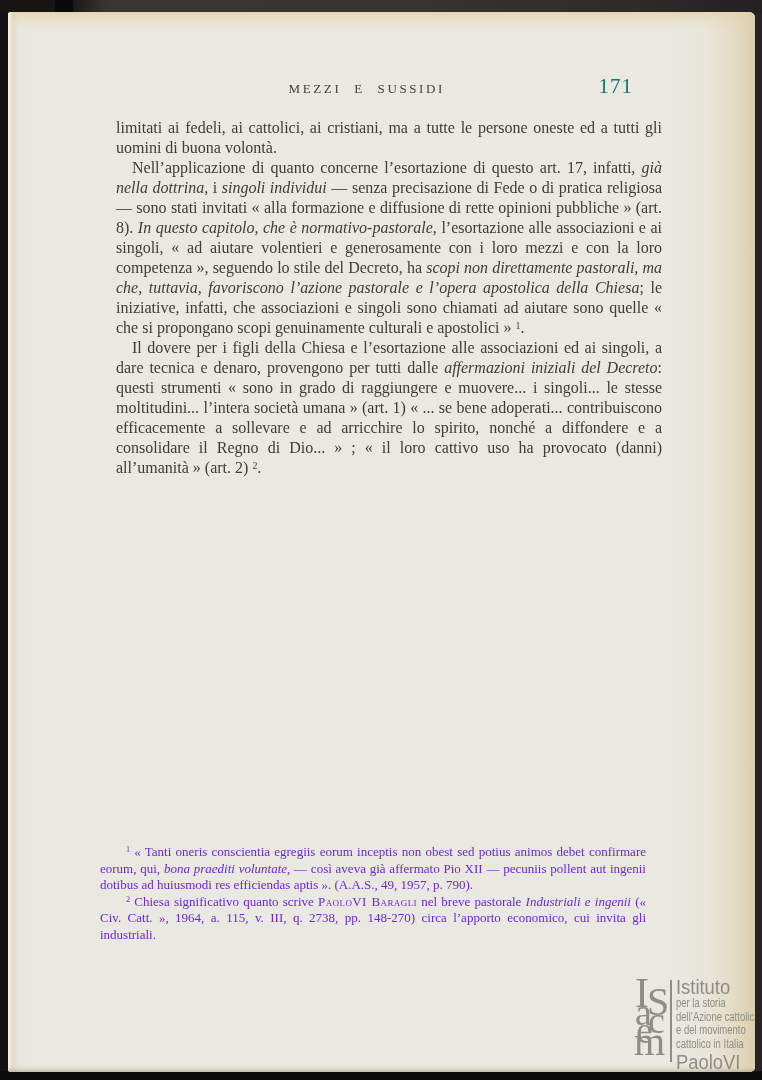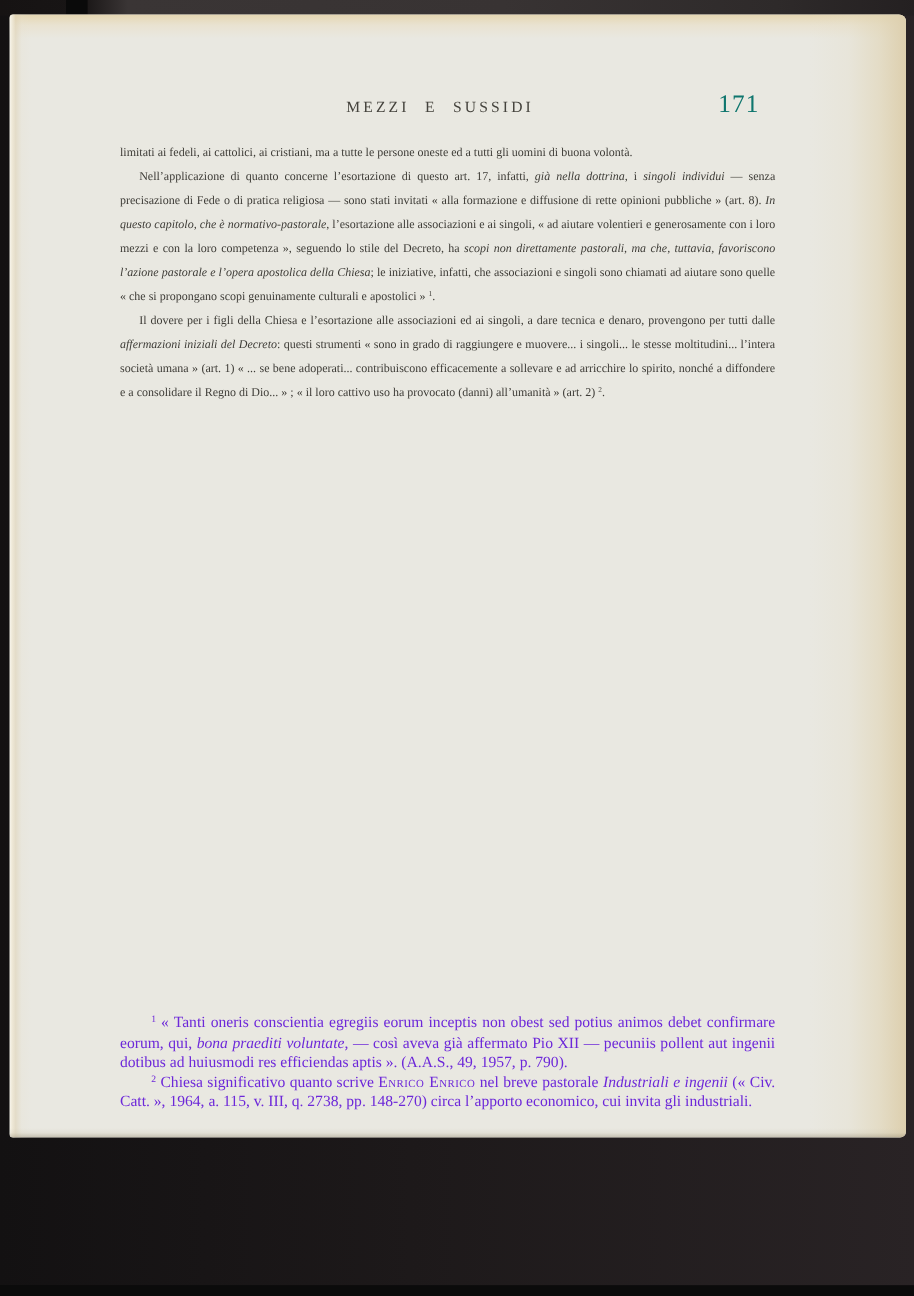--- a/index.html
+++ b/index.html
@@ -15,21 +15,21 @@
     background:linear-gradient(90deg,#161313 0%,#181515 9%,#3a3535 14%,#383333 55%,#2e2a2a 85%,#242021 100%);
   }
   .clip-mark{
     position:absolute; left:55px; top:0; width:18px; height:12px; background:#0a0a0a;
   }
   .bottom-strip{
     position:absolute; left:0; bottom:0; width:762px; height:9px; background:#0b0b0b;
   }
   
   .page{
-    position:absolute; left:8px; top:12px; width:747px; height:936px;
+    position:absolute; left:8px; top:12px; width:747px; height:1060px;
     background:#e9e8e1;
     border-radius:3px 6px 5px 3px;
     overflow:hidden;
     color:#3e3c37;
   }
   .edge-top{ position:absolute; left:0; top:0; width:100%; height:20px; pointer-events:none;
     background:linear-gradient(180deg, rgba(228,212,172,0.9) 0px, rgba(233,222,196,0.55) 9px, rgba(233,226,205,0) 20px);
   }
   .edge-right{ position:absolute; right:0; top:0; width:80px; height:100%; pointer-events:none;
     background:linear-gradient(270deg, #ddcfae 0px, rgba(224,212,180,0.6) 22px, rgba(228,220,196,0.25) 48px, rgba(232,228,214,0) 80px);
@@ -42,22 +42,22 @@
   }
   
   .running-head{ position:absolute; left:92px; top:62px; width:546px; height:26px; }
   .head-title{
     position:absolute; left:50%; top:7px; transform:translateX(-54%);
     font-size:13px; letter-spacing:2.6px; word-spacing:7px; color:#45433d; white-space:nowrap;
   }
   .page-number{ position:absolute; right:13px; top:0; font-size:21px; letter-spacing:1px; color:#0f766e; }
   
   .body-text{
-    position:absolute; left:92px; top:106px; width:546px;
-    font-size:10px; line-height:20px; text-align:justify; color:#3e3c37;
+    position:absolute; left:108px; top:106px; width:546px;
+    font-size:16px; line-height:20px; text-align:justify; color:#3e3c37;
   }
   .body-text p{ margin:0; }
   .body-text p.indent{ text-indent:16px; }
   
   .footnotes{
     position:absolute; left:92px; top:832px; width:546px;
     font-size:13px; line-height:16.5px; text-align:justify; color:#6d28d9;
   }
   .footnotes p{ margin:0; text-indent:26px; }
   sup{ font-size:0.62em; line-height:0; position:relative; top:-0.45em; vertical-align:baseline; }
@@ -104,21 +104,21 @@
   </div>
 
   <div class="body-text">
     <p><span>limitati ai fedeli, ai cattolici, ai cristiani, ma a tutte le persone oneste ed a tutti gli uomini di buona volontà.</span></p>
     <p class="indent"><span>Nell’applicazione di quanto concerne l’esortazione di questo art. 17, infatti, </span><i>già nella dottrina</i><span>, i </span><i>singoli individui</i><span> — senza precisazione di Fede o di pratica religiosa — sono stati invitati « alla formazione e diffusione di rette opinioni pubbliche » (art. 8). </span><i>In questo capitolo, che è normativo-pastorale</i><span>, l’esortazione alle associazioni e ai singoli, « ad aiutare volentieri e generosamente con i loro mezzi e con la loro competenza », seguendo lo stile del Decreto, ha </span><i>scopi non direttamente pastorali, ma che, tuttavia, favoriscono l’azione pastorale e l’opera apostolica della Chiesa</i><span>; le iniziative, infatti, che associazioni e singoli sono chiamati ad aiutare sono quelle « che si propongano scopi genuinamente culturali e apostolici » </span><sup>1</sup><span>.</span></p>
     <p class="indent"><span>Il dovere per i figli della Chiesa e l’esortazione alle associazioni ed ai singoli, a dare tecnica e denaro, provengono per tutti dalle </span><i>affermazioni iniziali del Decreto</i><span>: questi strumenti « sono in grado di raggiungere e muovere... i singoli... le stesse moltitudini... l’intera società umana » (art. 1) « ... se bene adoperati... contribuiscono efficacemente a sollevare e ad arricchire lo spirito, nonché a diffondere e a consolidare il Regno di Dio... » ; « il loro cattivo uso ha provocato (danni) all’umanità » (art. 2) </span><sup>2</sup><span>.</span></p>
   </div>
 
   <div class="footnotes">
     <p><sup>1</sup><span> « Tanti oneris conscientia egregiis eorum inceptis non obest sed potius animos debet confirmare eorum, qui, </span><i>bona praediti voluntate,</i><span> — così aveva già affermato Pio XII — pecuniis pollent aut ingenii dotibus ad huiusmodi res efficiendas aptis ». (A.A.S., 49, 1957, p. 790).</span></p>
-    <p><sup>2</sup><span> Chiesa significativo quanto scrive </span><span class="sc">Enrico Enrico</span><span> nel breve pastorale </span><i>Industriali e ingenii</i><span> (« Civ. Catt. », 1964, a. 115, v. III, q. 2738, pp. 148-270) circa l’apporto economico, cui invita gli industriali.</span></p>
+    <p><sup>2</sup><span> Chiesa significativo quanto scrive </span><span class="sc">PaoloVI Baragli</span><span> nel breve pastorale </span><i>Industriali e ingenii</i><span> (« Civ. Catt. », 1964, a. 115, v. III, q. 2738, pp. 148-270) circa l’apporto economico, cui invita gli industriali.</span></p>
   </div>
 
   <div class="watermark">
     <div class="monogram">
       <span class="mg-0">I</span>
       <span class="mg-1">S</span>
       <span class="mg-2">a</span>
       <span class="mg-3">c</span>
       <span class="mg-4">e</span>
       <span class="mg-5">m</span>

